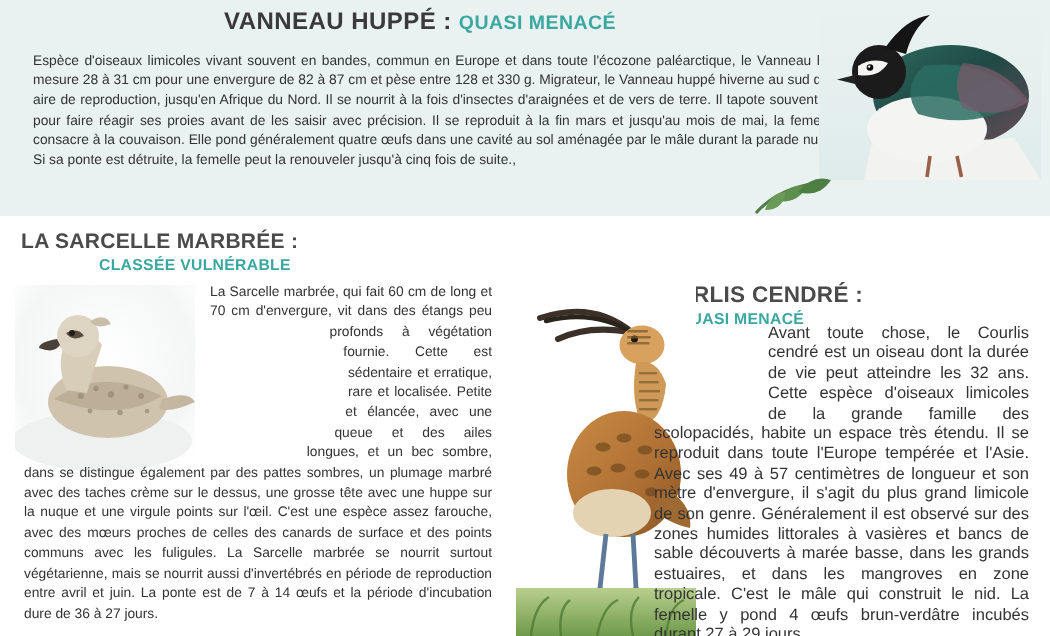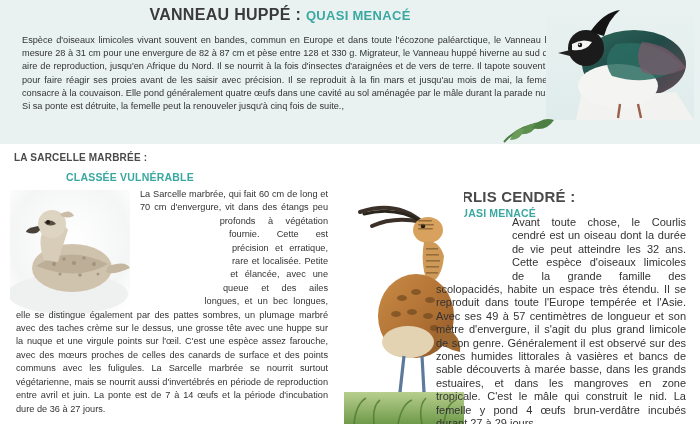--- a/index.html
+++ b/index.html
@@ -74,21 +74,21 @@
     left: 0;
     top: 144px;
     width: 340px;
     height: 280px;
     background: #ffffff;
   }
   .sarcelle-title {
     position: absolute;
     left: 14px;
     top: 8px;
-    font-size: 10px;
+    font-size: 14px;
     font-weight: bold;
     color: #4a4a4a;
     letter-spacing: 0.2px;
   }
   .sarcelle-sub {
     position: absolute;
     left: 22px;
     top: 27px;
     font-size: 10.5px;
     font-weight: bold;
@@ -285,23 +285,23 @@
       <path d="M28 36 q-12 2 -12 6 q10 4 14 -2Z" fill="#4a423a"></path>
 
       <path d="M98 76 q18 -6 22 2 q-18 8 -24 4Z" fill="#c4b69f"></path>
     </svg>
 
     <div class="sarcelle-text">
       <span class="wrap-duck2"></span>
       <span>La Sarcelle marbrée, qui fait 60 cm de long et 70 cm d'envergure, vit dans</span>
       <span class="wrap-duck"></span>
       <span>des étangs peu profonds à végétation fournie. Cette est</span>
-      <span>précision et erratique, rare et localisée. Petite</span>
+      <span>sédentaire et erratique, rare et localisée. Petite</span>
       <span>et</span>
-      <span>élancée, avec une queue et des ailes longues, et un bec longues, elle se distingue également par des pattes sombres, un plumage marbré avec des taches crème sur le dessus, une grosse tête</span>
+      <span>élancée, avec une queue et des ailes longues, et un bec sombre, dans se distingue également par des pattes sombres, un plumage marbré avec des taches crème sur le dessus, une grosse tête</span>
       <span>avec une huppe sur la nuque et une virgule points sur l'œil. C'est une espèce assez farouche, avec des mœurs proches de celles des canards de surface et des points communs avec les fuligules.</span>
       <span>La Sarcelle marbrée se nourrit surtout végétarienne, mais se nourrit aussi d'invertébrés en période de reproduction entre avril et juin. La ponte est de 7 à 14 œufs et la période d'incubation dure de 36 à 27 jours.</span>
     </div>
   </div>
 
   <div class="section-courlis">
 
     <div class="courlis-title">COURLIS CENDRÉ :</div>
     <div class="courlis-sub">QUASI MENACÉ</div>
 

